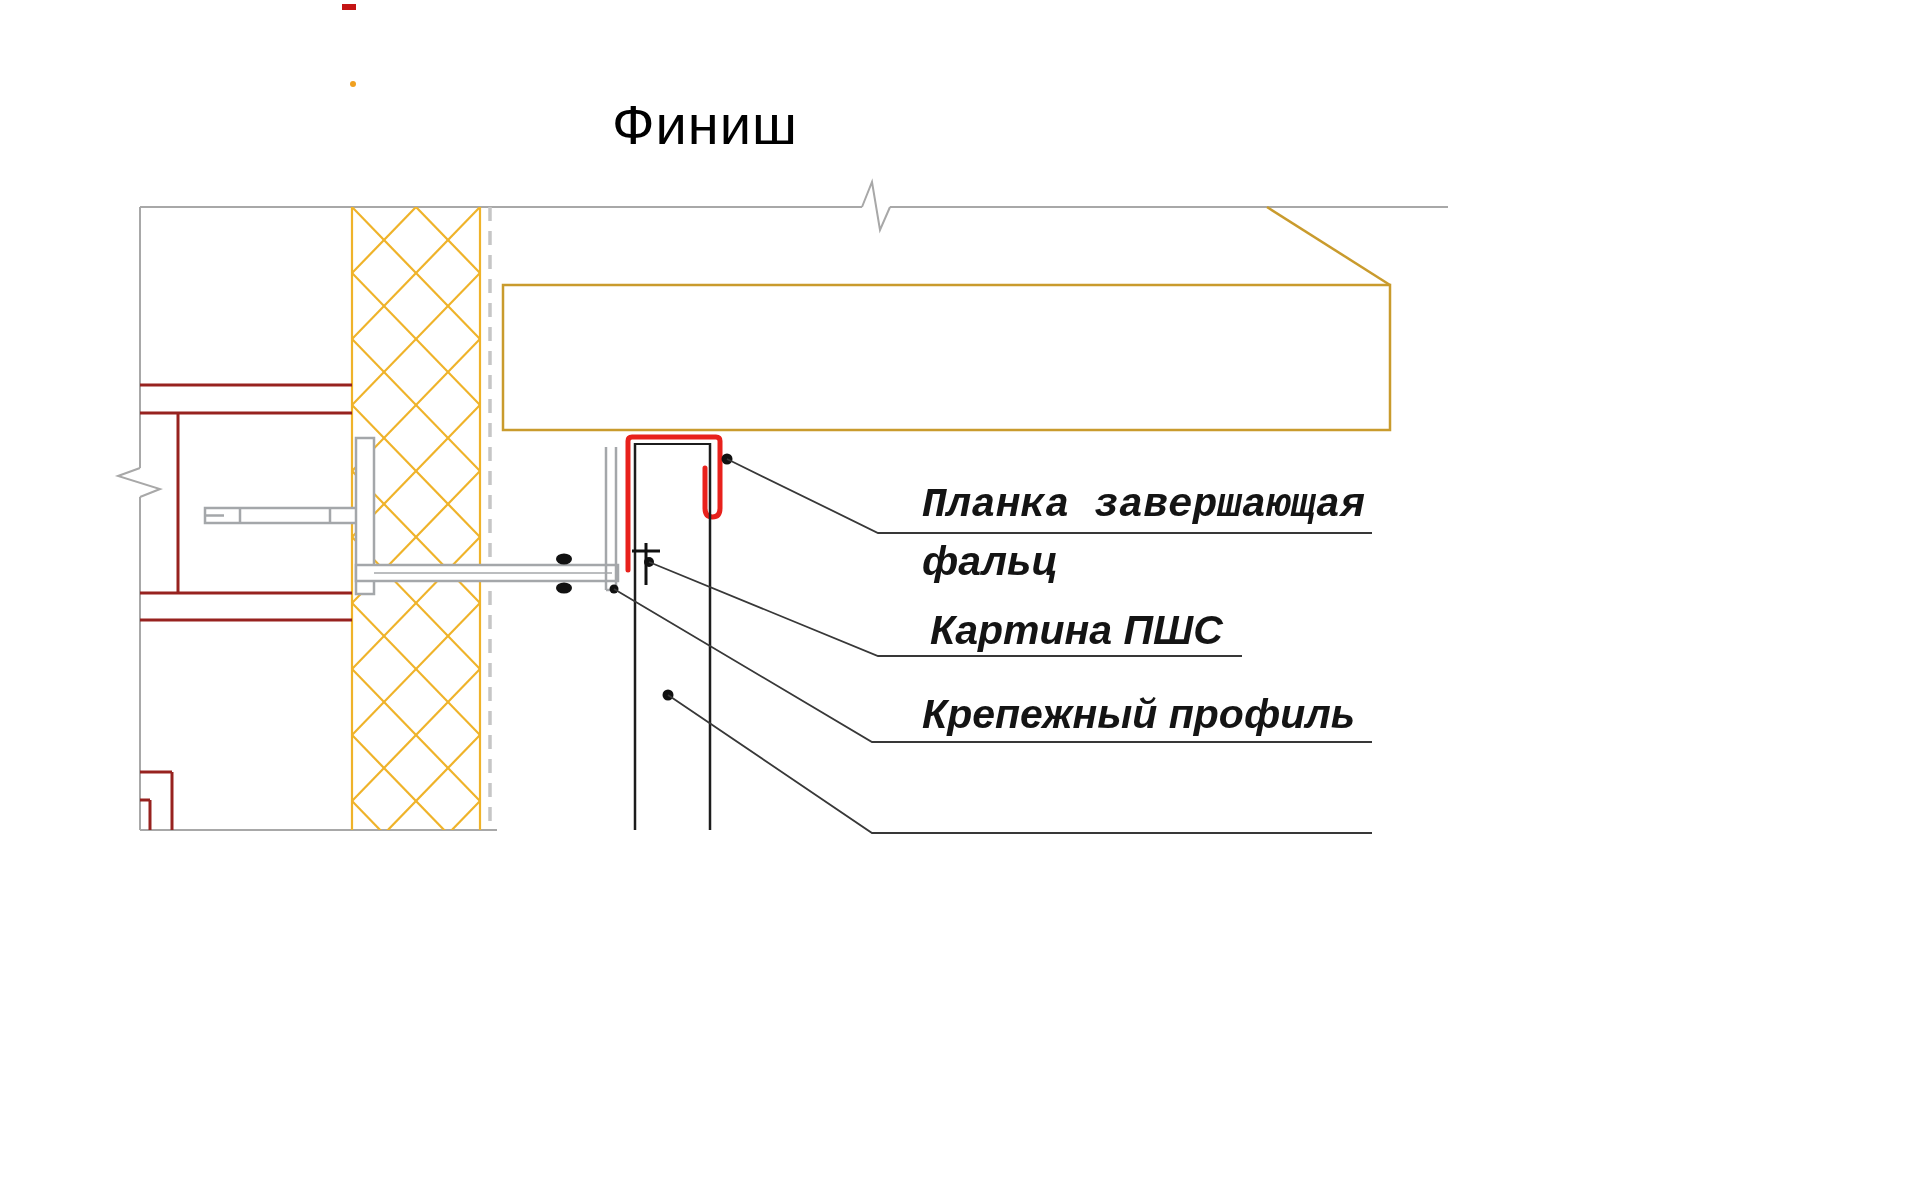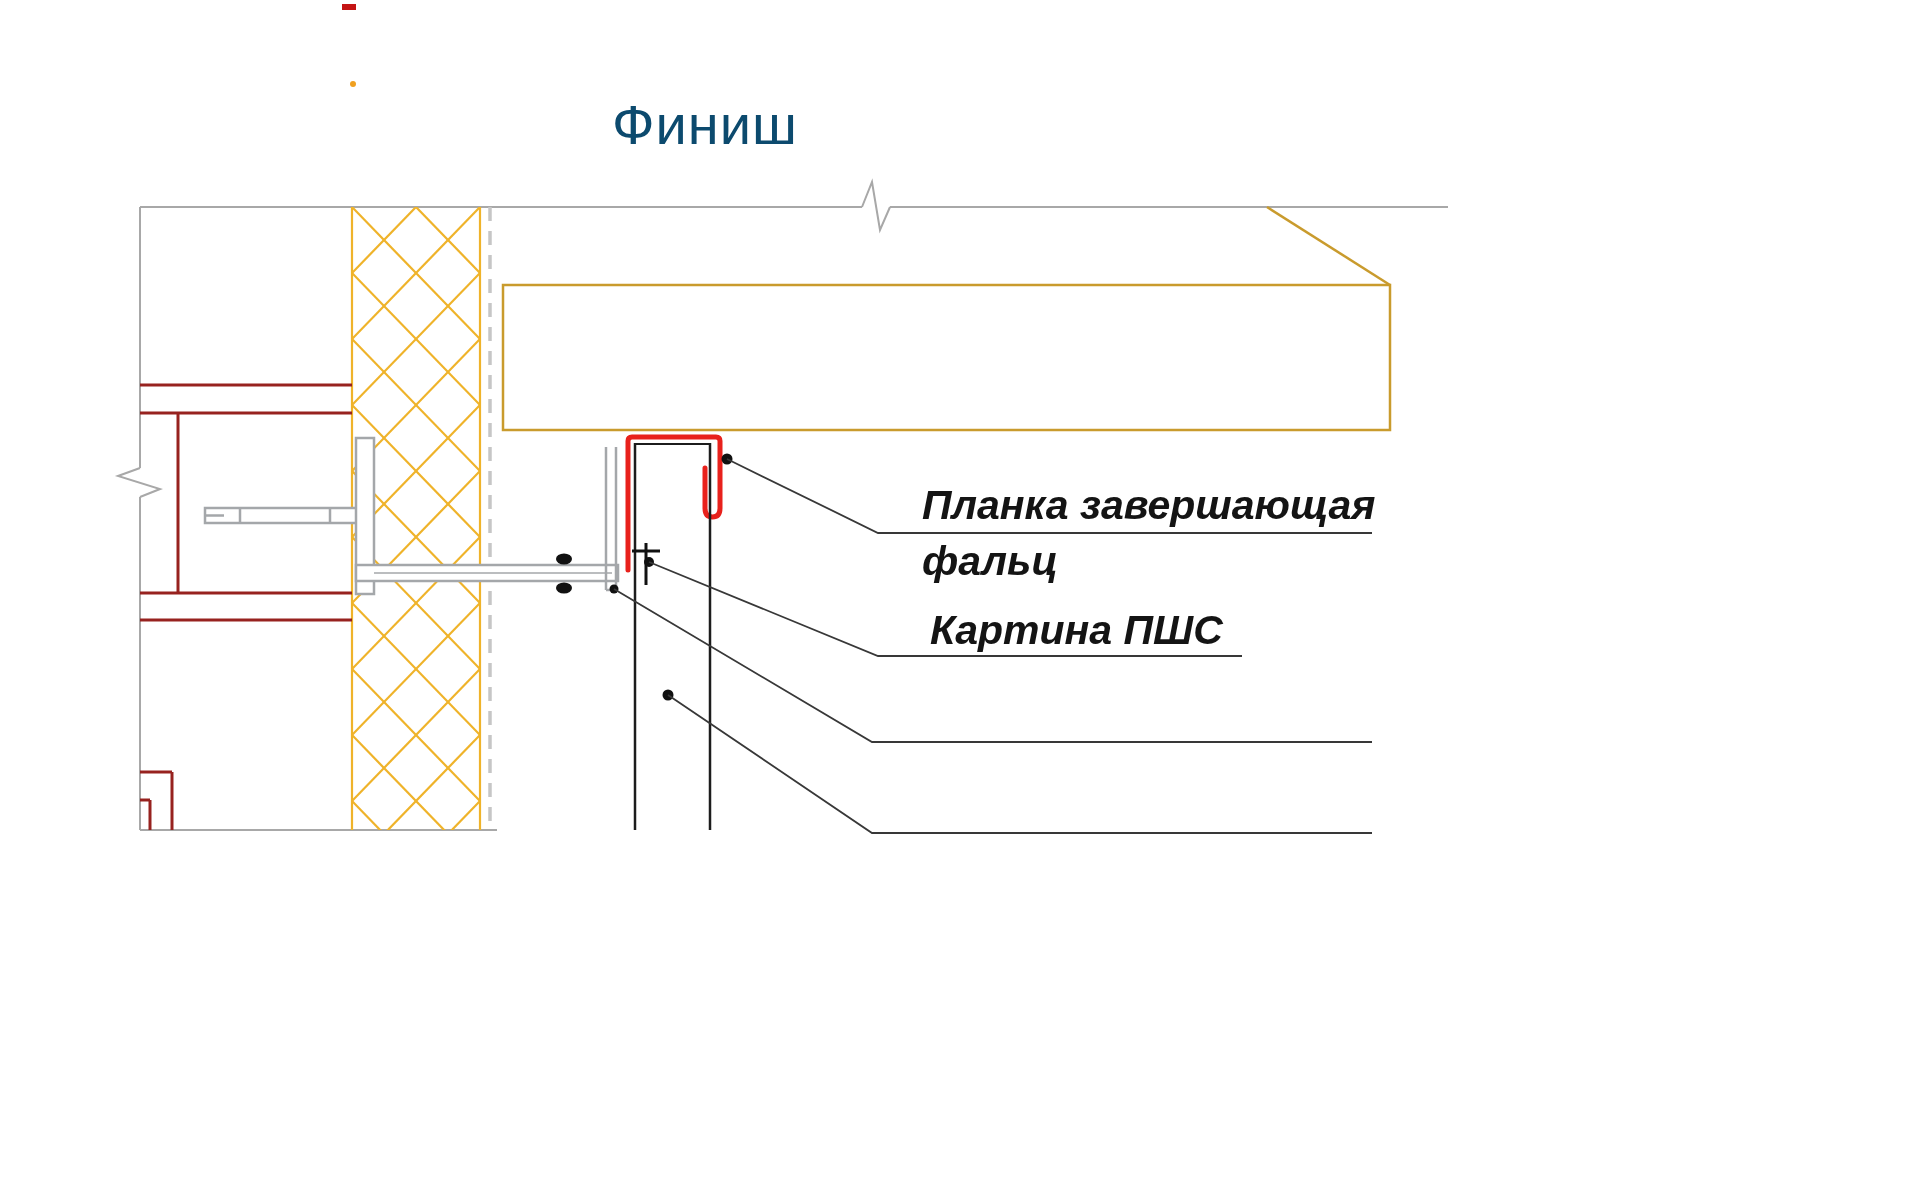--- a/index.html
+++ b/index.html
@@ -8,33 +8,33 @@
     width:1920px;height:1177px;
     background:#ffffff;
     overflow:hidden;
     font-family:"Liberation Sans", sans-serif;
   }
   .stage svg{position:absolute;left:0;top:0;}
   .title{
     position:absolute;
     left:612px;top:92px;
     font-size:56px;
-    color:#0c4a6e;
+    color:#000000;
     letter-spacing:1px;
     white-space:nowrap;
   }
   .callout{
     position:absolute;
     font-style:italic;
     font-weight:bold;
     font-size:41px;
     color:#141414;
     white-space:nowrap;
   }
-  .c1a{left:922px;top:482px;}
+  .c1a{left:922px;top:482px;font-family:Liberation Mono, monospace;}
   .c1b{left:922px;top:538px;font-style:italic;}
   .c2{left:930px;top:607px;}
   .c3{left:922px;top:691px;}
   .c4{left:922px;top:783px;}
 </style>
 </head>
 <body>
 
 <div class="stage">
 
@@ -161,14 +161,15 @@
       <path d="M614,589 L872,742 L1372,742"></path>
       <path d="M668,695 L872,833 L1372,833"></path>
     </g>
   </svg>
 
   <div class="title">Финиш</div>
 
   <div class="callout c1a">Планка завершающая</div>
   <div class="callout c1b">фальц</div>
   <div class="callout c2">Картина ПШС</div>
+  <div class="callout c3">Крепежный профиль</div>
 
 </div>
 
 </body></html>

